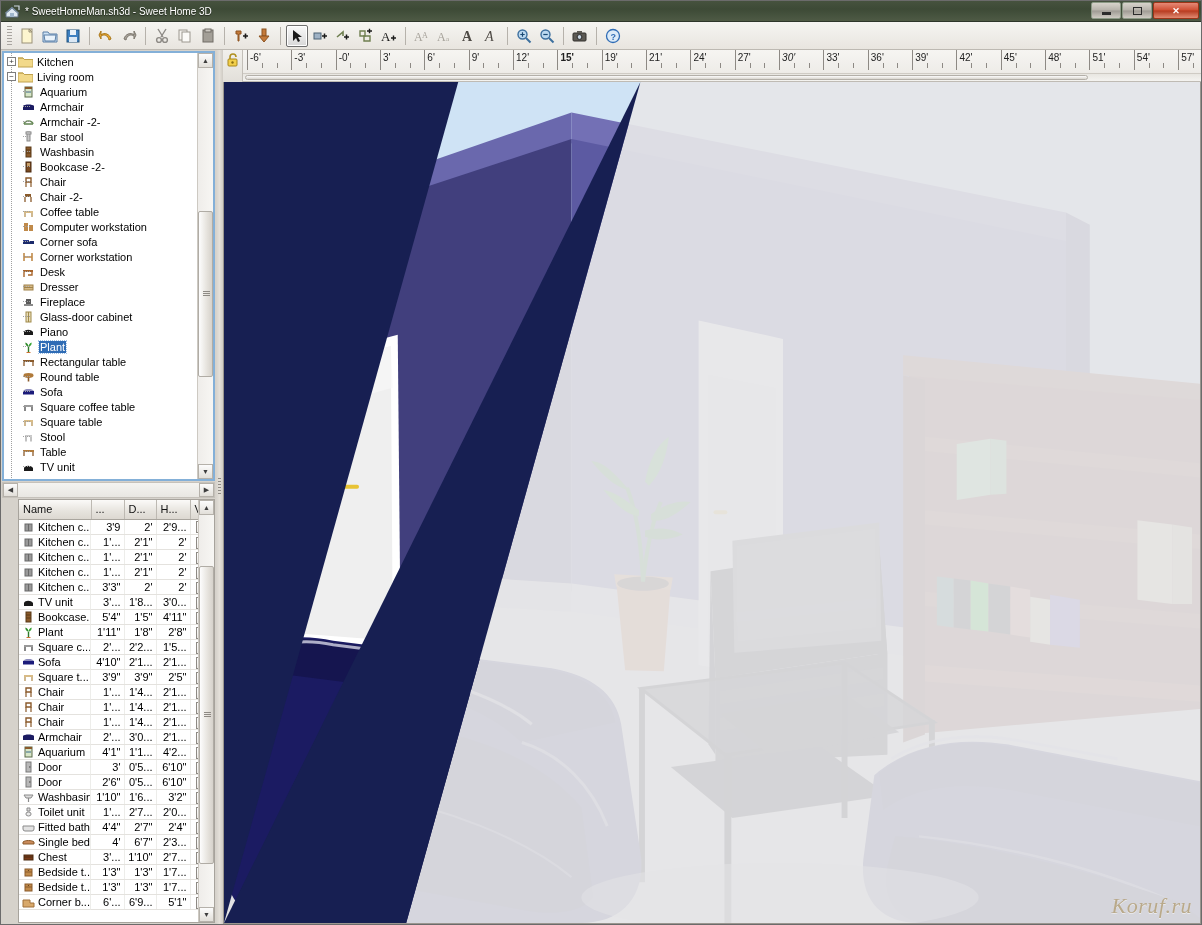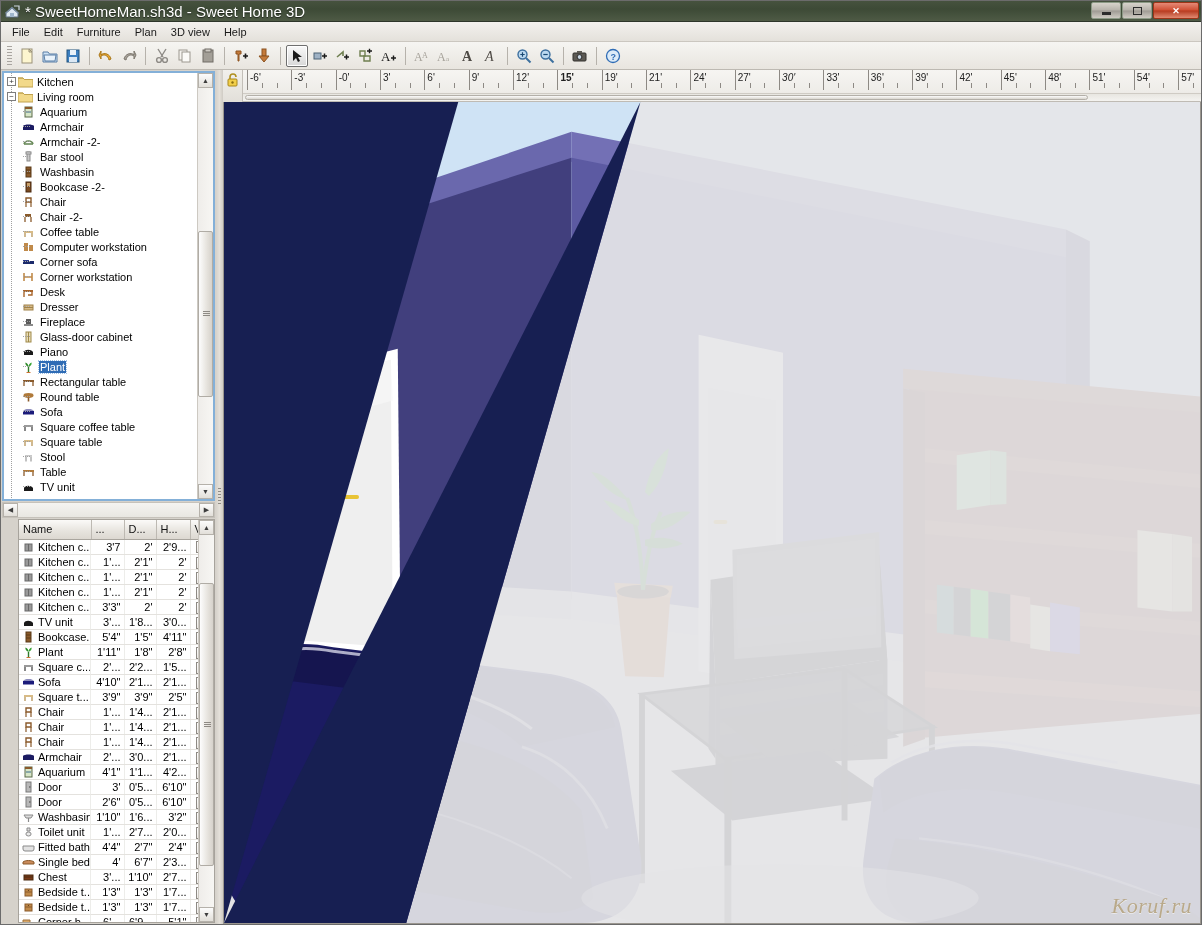--- a/index.html
+++ b/index.html
@@ -27,21 +27,21 @@
     position: relative;
     border-bottom: 1px solid #2d362a;
   }
   .titlebar-left { display: flex; align-items: center; gap: 4px; padding-left: 4px; }
   .app-icon {
     width: 16px; height: 15px; position: relative;
     background: transparent;
   }
   .app-icon svg { display: block; }
   .title-text {
-    color: #ffffff; font-size: 15px; white-space: nowrap;
+    color: #ffffff; font-size: 10px; white-space: nowrap;
     text-shadow: 0 1px 1px rgba(0,0,0,.6);
   }
   .win-buttons {
     position: absolute; right: 2px; top: 1px;
     display: flex; gap: 1px;
   }
   .win-btn {
     width: 30px; height: 17px;
     border: 1px solid #8c9a86;
     border-radius: 2px;
@@ -327,28 +327,20 @@
       <div class="win-btn">
           <span class="min-glyph"></span>
         </div>
       <div class="win-btn">
           <span class="max-glyph"></span>
         </div>
       <div class="win-btn close">✕</div>
     </div>
   </div>
 
-  <div class="menubar">
-    <div class="menu-item">File</div>
-    <div class="menu-item">Edit</div>
-    <div class="menu-item">Furniture</div>
-    <div class="menu-item">Plan</div>
-    <div class="menu-item">3D view</div>
-    <div class="menu-item">Help</div>
-  </div>
 
   <div class="toolbar">
     <div class="tb-grip"></div>
 
     <div class="tb-btn">
       <svg width="16" height="16" viewBox="0 0 16 16">
           <rect x="3" y="1" width="10" height="14" fill="#fdf6cf" stroke="#9a9178"></rect>
           <path d="M10 1 L13 4 L10 4 Z" fill="#e8dfae" stroke="#9a9178"></path>
         </svg>
     </div>
@@ -803,21 +795,21 @@
                   <tr>
                     <td class="name">
                       <span>
                         <svg class="mini-icon" width="13" height="12" viewBox="0 0 13 12">
                           <rect x="3" y="3" width="7" height="7" fill="#9a9a9a" stroke="#6a6a6a"></rect>
                           <path d="M6.5 3 v7" stroke="#6a6a6a"></path>
                         </svg>
                       </span>
                       <span>Kitchen c...</span>
                     </td>
-                    <td class="r">3'7</td>
+                    <td class="r">3'9</td>
                     <td class="r">2'</td>
                     <td class="r">2'9...</td>
                     <td class="c"><span class="chk"></span></td>
                   </tr>
                   <tr>
                     <td class="name">
                       <span>
                         <svg class="mini-icon" width="13" height="12" viewBox="0 0 13 12">
                           <rect x="3" y="3" width="7" height="7" fill="#9a9a9a" stroke="#6a6a6a"></rect>
                           <path d="M6.5 3 v7" stroke="#6a6a6a"></path>

